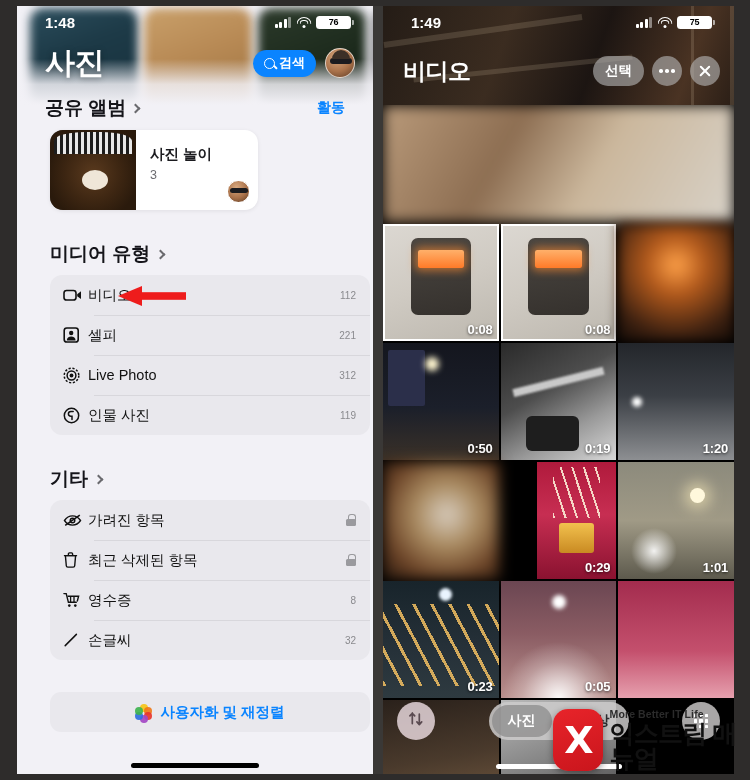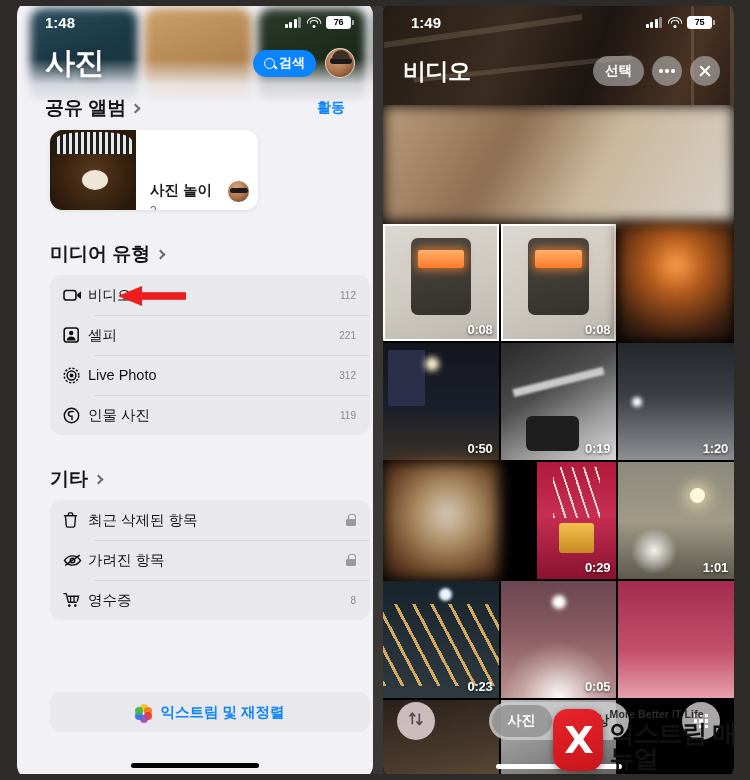--- a/index.html
+++ b/index.html
@@ -10,21 +10,20 @@
     overflow: hidden;
     position: relative;
   }
 
   
   .screens { position: absolute; inset: 0; display: flex; }
 
   .phone {
     position: relative;
     overflow: hidden;
-    border-radius: 15px;
   }
   .phone-left {
     position: absolute; left: 17px; top: 0; width: 356px; height: 780px;
     background: #f2f1f6;
   }
   .phone-right {
     position: absolute; left: 383px; top: 0; width: 351px; height: 780px;
     background: #000;
   }
   .frame-edge-l { position:absolute; left:0; top:0; width:17px; height:780px; background:#2e2c2b; z-index: 40;}
@@ -63,21 +62,21 @@
   .sig { display:flex; align-items:flex-end; gap:1.5px; height:11px; }
   .sig i { display:block; width:3px; background:#fff; border-radius:1px; }
   .sig i:nth-child(1){height:4px}.sig i:nth-child(2){height:6px}
   .sig i:nth-child(3){height:8.5px}.sig i:nth-child(4){height:11px;background:rgba(255,255,255,.45)}
   .wifi { width:15px; height:11px; position:relative; }
   .wifi span { position:absolute; border:1.6px solid #fff; border-bottom:none;
     border-radius:50% 50% 0 0 / 100% 100% 0 0; left:50%; transform:translateX(-50%); }
   .wifi span:nth-child(1){width:15px;height:7px;top:0}
   .wifi span:nth-child(2){width:9px;height:4.5px;top:3.4px}
   .wifi .dot{ width:3px;height:3px;background:#fff;border:none;border-radius:50%;bottom:0;top:auto;}
-  .batt { width:25px;height:13px;border-radius:3.5px;background:#fff;color:#000;
+  .batt { width:35px;height:13px;border-radius:3.5px;background:#fff;color:#000;
      font-size:9px;font-weight:bold;display:flex;align-items:center;justify-content:center;
      position:relative; letter-spacing:-0.2px;}
   .batt:after{content:"";position:absolute;right:-3px;top:4px;width:2px;height:5px;
      background:rgba(255,255,255,.6);border-radius:0 1px 1px 0;}
 
   .l-title-row {
     position:absolute; left:0; top:48px; width:100%; height:58px;
     display:flex; align-items:flex-start; justify-content:space-between;
     padding: 0 18px 0 28px; z-index:7;
   }
@@ -123,21 +122,21 @@
     background:
       radial-gradient(ellipse at 50% 55%, #5a3a1e 0%, #3d2612 45%, #2a1a0c 75%),
       linear-gradient(#6b6b6b,#6b6b6b);
     position:relative; overflow:hidden;
   }
   .album-thumb:before{content:"";position:absolute;left:4px;top:2px;right:4px;height:22px;
     background: repeating-linear-gradient(90deg,#1d1d1d 0 3px,#e8e8e8 3px 6px);
     border-radius:40% 40% 0 0;}
   .album-thumb:after{content:"";position:absolute;left:32px;top:40px;width:26px;height:20px;
     background:#efe6d8;border-radius:50%;}
-  .album-meta { flex:1; padding:15px 0 0 14px;margin-top:36px; }
+  .album-meta { flex:1; padding:15px 0 0 14px; }
   .album-name { font-size:14.5px; font-weight:bold; color:#1b1b1f; }
   .album-count { font-size:12.5px; color:#6b6b70; margin-top:4px; }
   .album-avatar { position:absolute; right:8px; bottom:7px; width:23px;height:23px;border-radius:50%;
     background: radial-gradient(circle at 40% 30%, #d9a87e 0%, #a8714a 55%, #5c3a23 100%);
     border:1.5px solid #fff; overflow:hidden;}
   .album-avatar:before{content:"";position:absolute;left:2px;top:7px;width:18px;height:5px;
     background:#1b1b1f;border-radius:2.5px;}
 
   .sec-head {
     position:absolute; left:33px; display:flex; align-items:center; gap:7px;
@@ -490,66 +489,75 @@
     </div>
 
     <div class="sec-head" style="top:466px">
       <span>기타</span>
       <span class="chev chev-dark"></span>
     </div>
 
     <div class="list-card" style="top:500px">
       <div class="lrow">
         <span class="lrow-icon">
+          <svg width="19" height="14" viewBox="0 0 19 14">
+              <path d="M1.5 7.5c2-3 4.6-4.6 8-4.6s6 1.6 8 4.6c-2 3-4.6 4.6-8 4.6s-6-1.6-8-4.6z" fill="none" stroke="#111" stroke-width="1.4"></path>
+              <circle cx="9.5" cy="7.5" r="2.3" fill="none" stroke="#111" stroke-width="1.4"></circle>
+              <line x1="2.2" y1="12.4" x2="16.8" y2="2.2" stroke="#111" stroke-width="1.5"></line>
+            </svg>
+        </span>
+        <span class="lrow-label">가려진 항목</span>
+        <span class="lock"></span>
+      </div>
+      <div class="lrow">
+        <span class="lrow-icon">
           <svg width="15" height="16" viewBox="0 0 15 16">
               <path d="M2.4 3.6h10.2l-.9 10.1a1.5 1.5 0 0 1-1.5 1.4H4.8a1.5 1.5 0 0 1-1.5-1.4z" fill="none" stroke="#111" stroke-width="1.4"></path>
               <line x1="0.9" y1="3.6" x2="14.1" y2="3.6" stroke="#111" stroke-width="1.4"></line>
               <path d="M5.4 3.4V1.9A1 1 0 0 1 6.4.9h2.2a1 1 0 0 1 1 1v1.5" fill="none" stroke="#111" stroke-width="1.4"></path>
             </svg>
         </span>
         <span class="lrow-label">최근 삭제된 항목</span>
-        <span class="lock"></span>
-      </div>
-      <div class="lrow">
-        <span class="lrow-icon">
-          <svg width="19" height="14" viewBox="0 0 19 14">
-              <path d="M1.5 7.5c2-3 4.6-4.6 8-4.6s6 1.6 8 4.6c-2 3-4.6 4.6-8 4.6s-6-1.6-8-4.6z" fill="none" stroke="#111" stroke-width="1.4"></path>
-              <circle cx="9.5" cy="7.5" r="2.3" fill="none" stroke="#111" stroke-width="1.4"></circle>
-              <line x1="2.2" y1="12.4" x2="16.8" y2="2.2" stroke="#111" stroke-width="1.5"></line>
-            </svg>
-        </span>
-        <span class="lrow-label">가려진 항목</span>
         <span class="lock"></span>
       </div>
       <div class="lrow">
         <span class="lrow-icon">
           <svg width="17" height="16" viewBox="0 0 17 16">
               <path d="M0.9 1.6h2.3l2.2 8.6h7.9" fill="none" stroke="#111" stroke-width="1.4" stroke-linecap="round"></path>
               <path d="M4.6 4.2h11l-1.4 5.3" fill="none" stroke="#111" stroke-width="1.4"></path>
               <line x1="7.6" y1="4.2" x2="7.6" y2="9.9" stroke="#111" stroke-width="1.3"></line>
               <line x1="11" y1="4.2" x2="11" y2="9.9" stroke="#111" stroke-width="1.3"></line>
               <circle cx="6.3" cy="13.6" r="1.3" fill="#111"></circle>
               <circle cx="12.3" cy="13.6" r="1.3" fill="#111"></circle>
             </svg>
         </span>
         <span class="lrow-label">영수증</span>
         <span class="lrow-val">8</span>
+      </div>
+      <div class="lrow">
+        <span class="lrow-icon">
+          <svg width="16" height="16" viewBox="0 0 16 16">
+              <line x1="2.2" y1="13.6" x2="13.4" y2="2.4" stroke="#111" stroke-width="1.5" stroke-linecap="round"></line>
+            </svg>
+        </span>
+        <span class="lrow-label">손글씨</span>
+        <span class="lrow-val">32</span>
       </div>
     </div>
 
     <div class="custom-btn">
       <span class="photos-logo">
         <i class="pl1"></i>
           <i class="pl2"></i>
           <i class="pl3"></i>
           <i class="pl4"></i>
           <i class="pl5"></i>
           <i class="pl6"></i>
       </span>
-      <span>익스트림 및 재정렬</span>
+      <span>사용자화 및 재정렬</span>
     </div>
 
     <div class="home-ind"></div>
   </div>
 
   <div class="phone phone-right">
 
     <div class="r-hero">
       <div class="r-hero-lines">
         <span class="rl1"></span>

